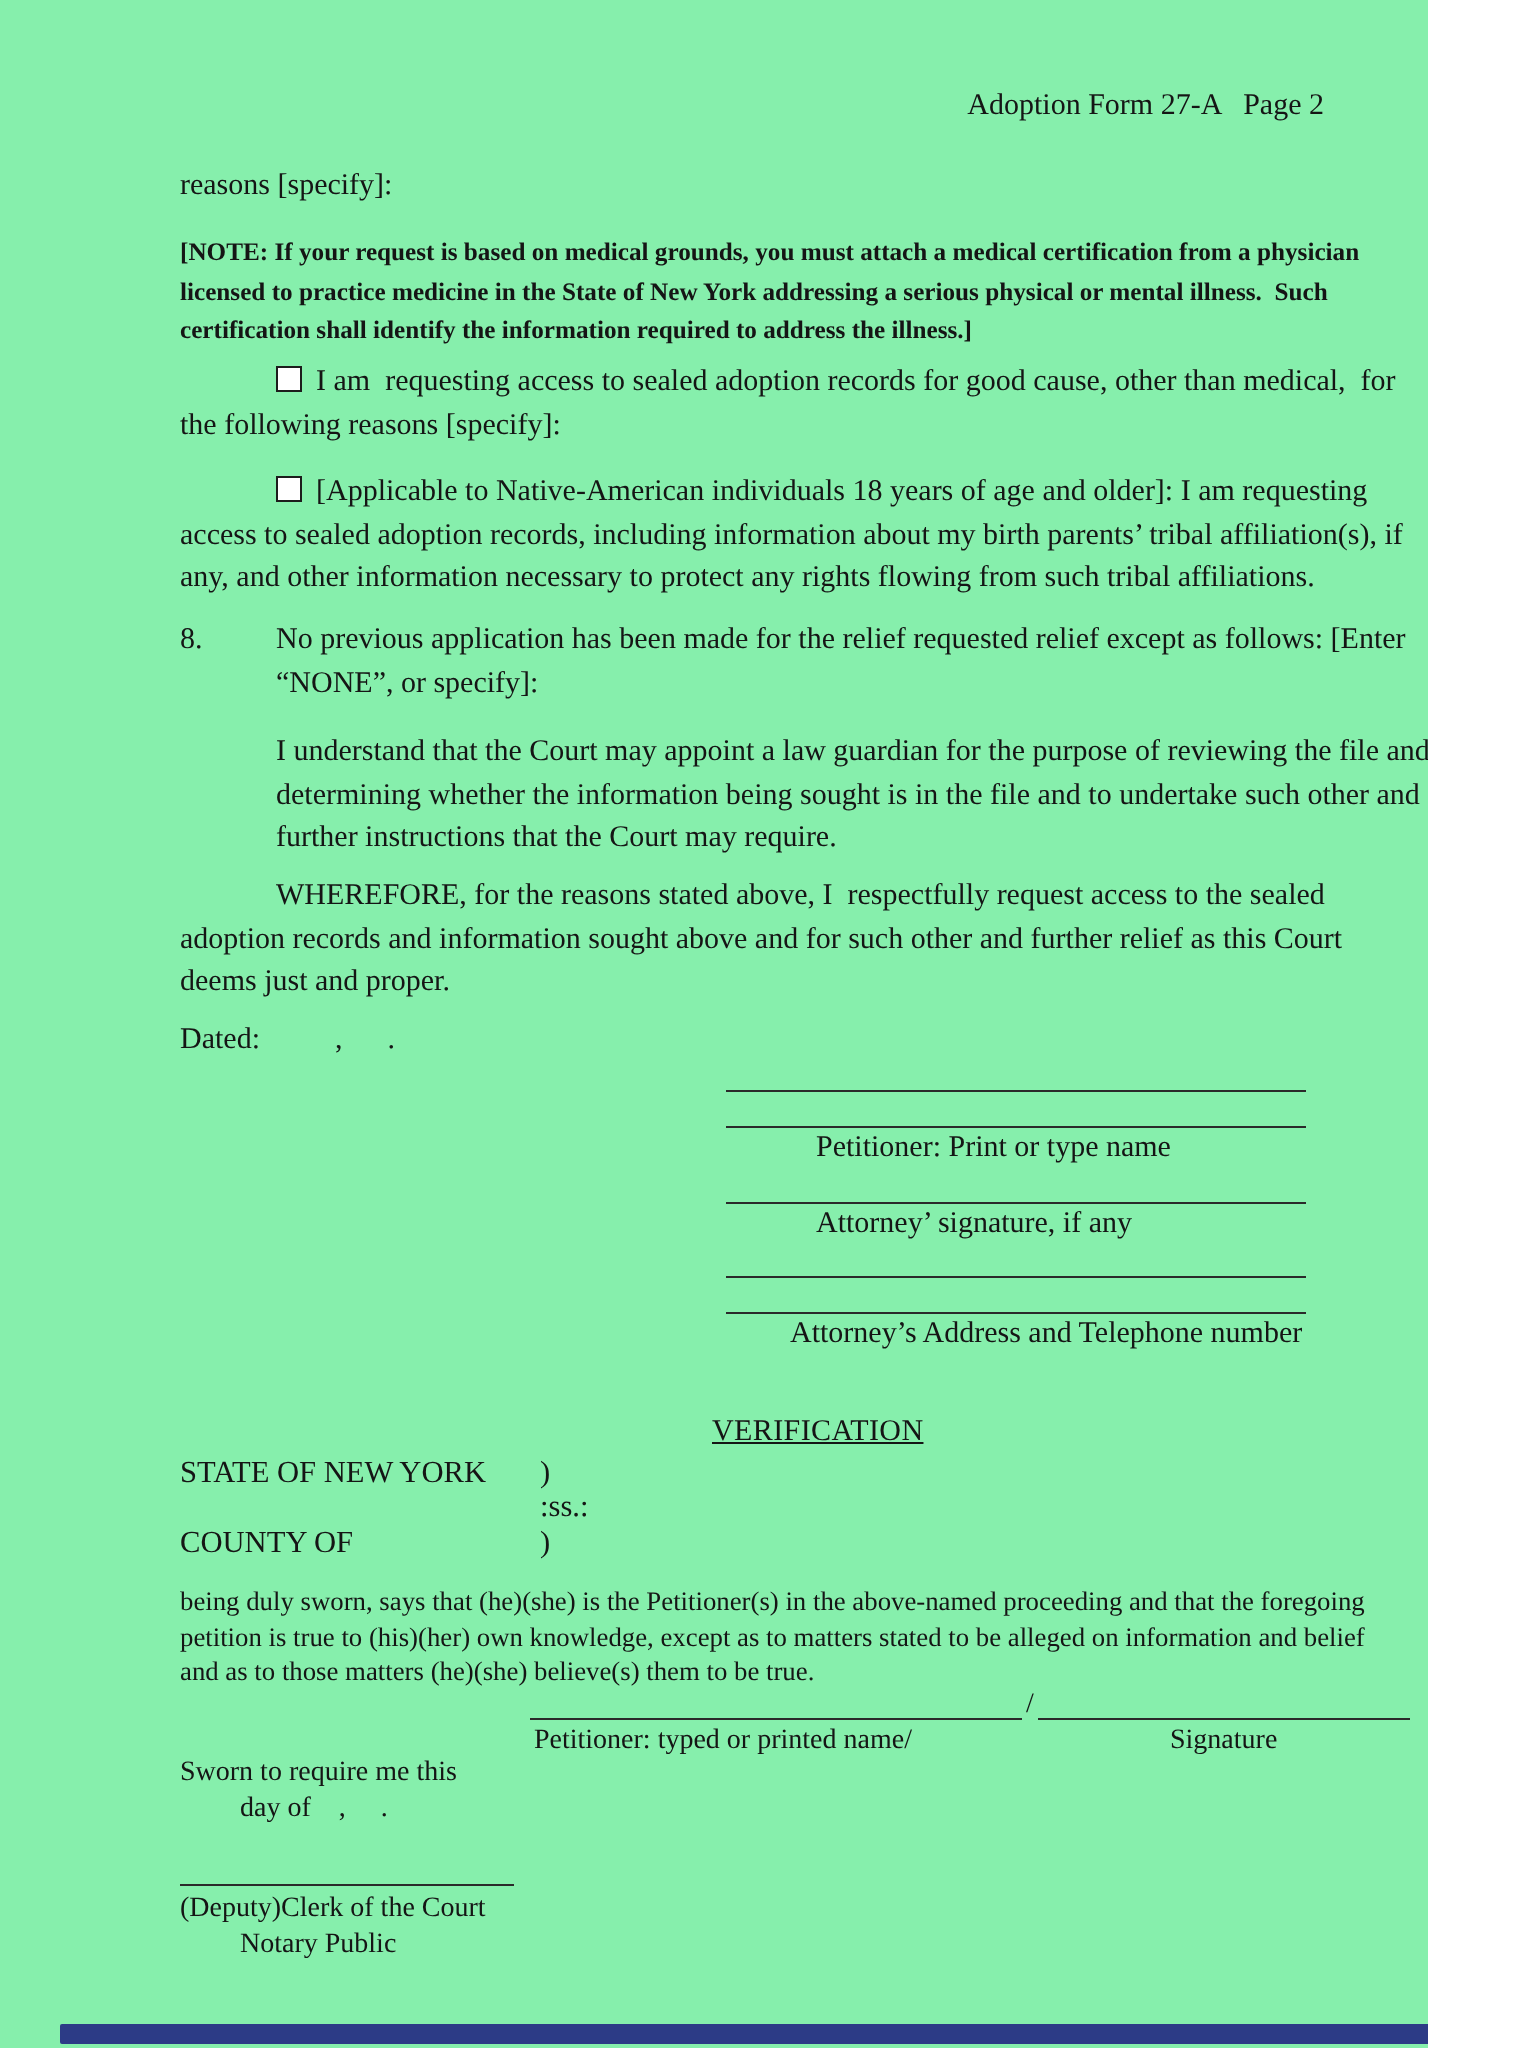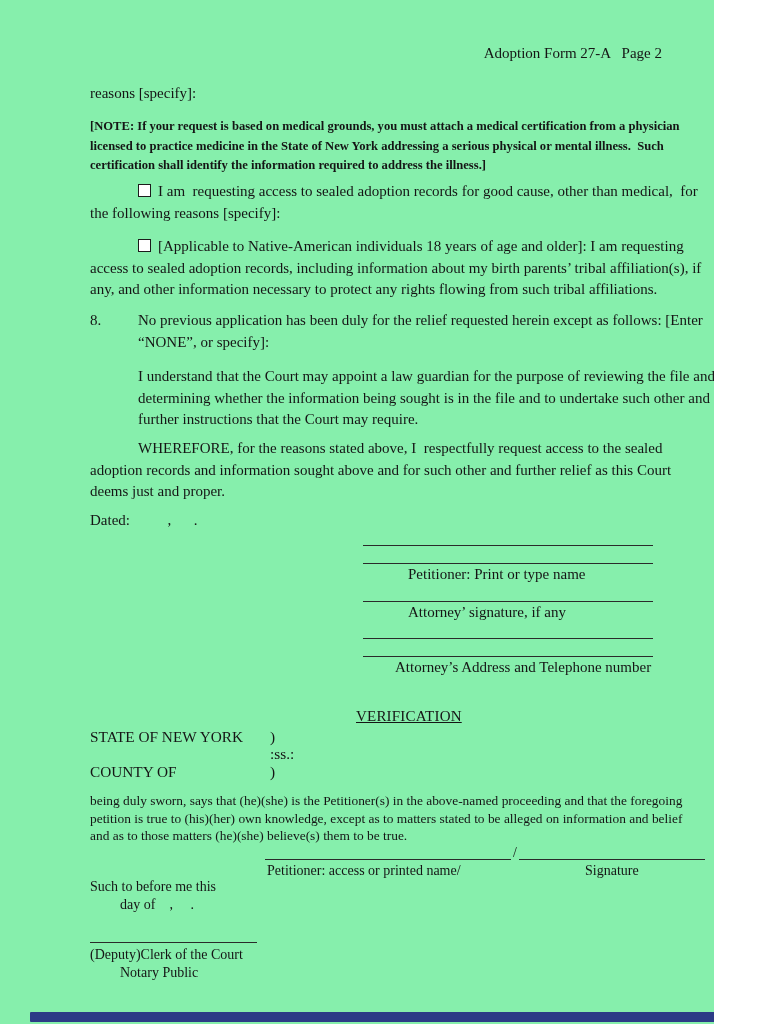--- a/index.html
+++ b/index.html
@@ -89,21 +89,21 @@
   </div>
 
   <div class="abs cb-native t">
     <span class="cbx"></span><span class="pre">[Applicable to Native-American individuals 18 years of age and older]: I am requesting
 access to sealed adoption records, including information about my birth parents’ tribal affiliation(s), if
 any, and other information necessary to protect any rights flowing from such tribal affiliations.</span>
   </div>
 
   <div class="abs item8 t">
     <span class="num">8.</span>
-    <div class="pre">No previous application has been duly for the relief requested herein except as follows: [Enter
+    <div class="pre">No previous application has been made for the relief requested relief except as follows: [Enter
 “NONE”, or specify]:</div>
   </div>
 
   <div class="abs understand t pre">I understand that the Court may appoint a law guardian for the purpose of reviewing the file and
 determining whether the information being sought is in the file and to undertake such other and
 further instructions that the Court may require.</div>
 
   <div class="abs wherefore t pre">WHEREFORE, for the reasons stated above, I  respectfully request access to the sealed
 adoption records and information sought above and for such other and further relief as this Court
 deems just and proper.</div>
@@ -134,25 +134,25 @@
 
   <div class="abs swornpara sm pre">being duly sworn, says that (he)(she) is the Petitioner(s) in the above-named proceeding and that the foregoing
 petition is true to (his)(her) own knowledge, except as to matters stated to be alleged on information and belief
 and as to those matters (he)(she) believe(s) them to be true.</div>
 
   <div class="abs slashline">
     <span class="seg1"></span>
     <span class="slash-ch">/</span>
     <span class="seg2"></span>
   </div>
-  <div class="abs name-label xs">Petitioner: access or printed name/</div>
+  <div class="abs name-label xs">Petitioner: typed or printed name/</div>
   <div class="abs sig-label xs">Signature</div>
 
   <div class="abs swornbefore xs">
-    <div>Such to before me this</div>
+    <div>Sworn to require me this</div>
     <div class="dayof pre">day of    ,     .</div>
   </div>
 
   <div class="abs clerkblock xs">
     <div class="shortline"></div>
     <div>(Deputy)Clerk of the Court</div>
     <div class="notaryline">Notary Public</div>
   </div>
 
   <div class="abs scrollbar"></div>

